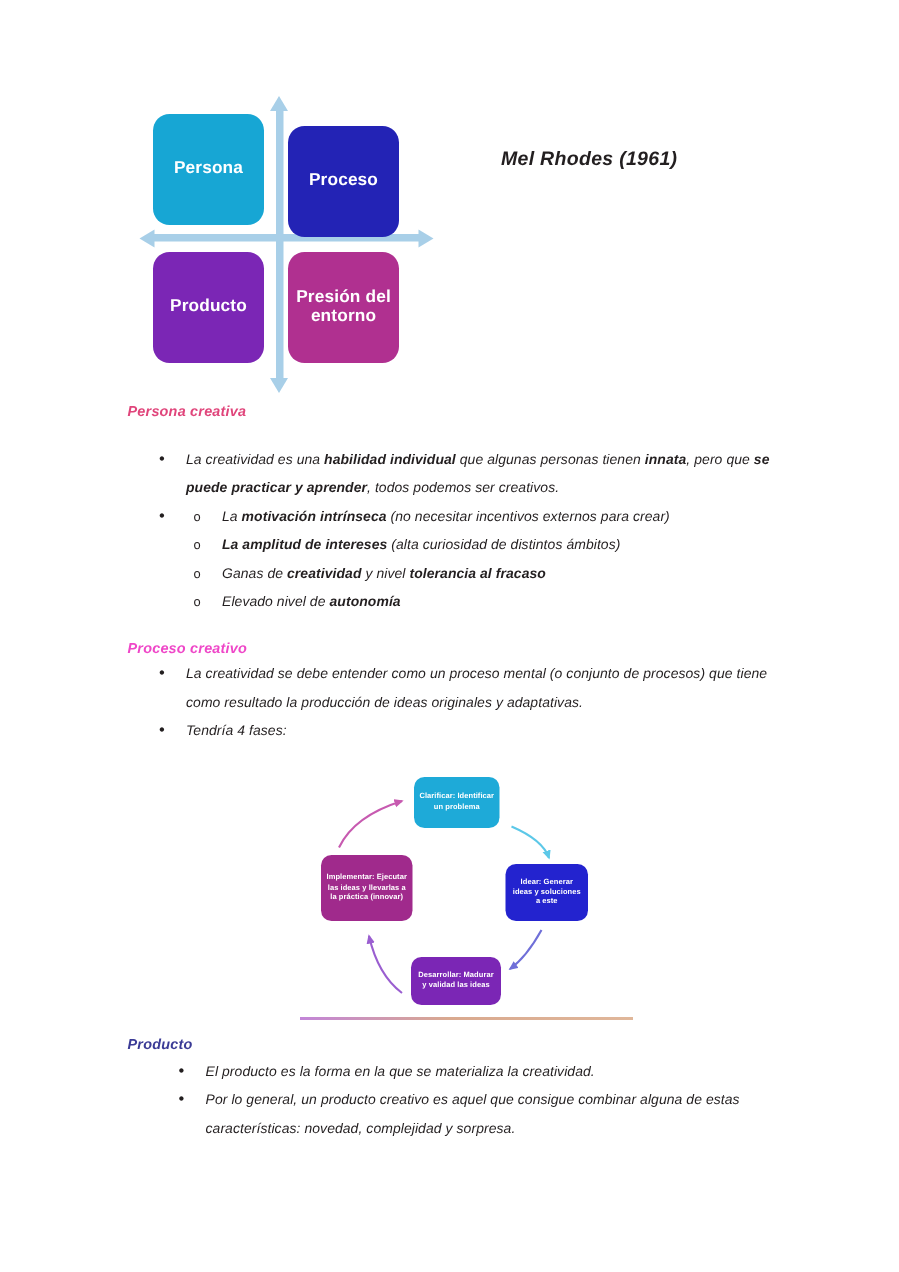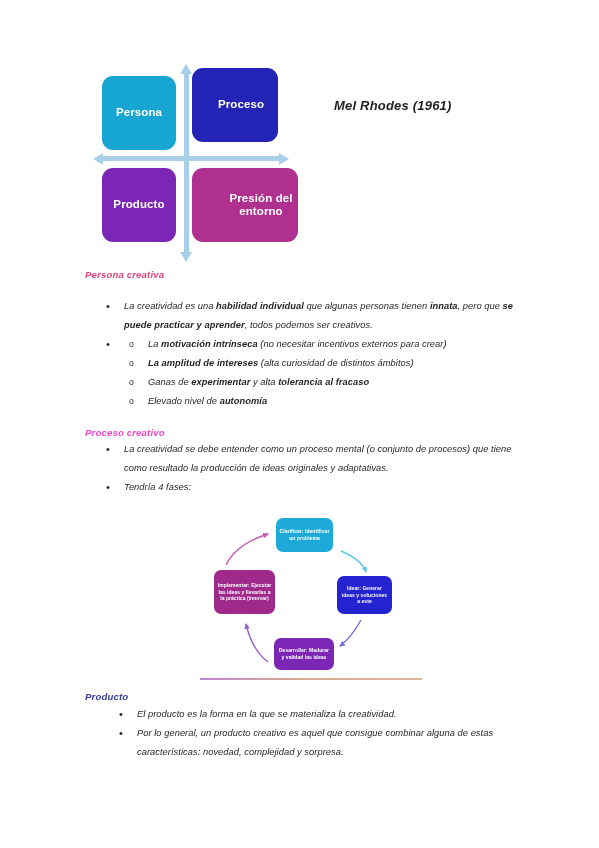--- a/index.html
+++ b/index.html
@@ -85,23 +85,23 @@
     align-items: center;
     justify-content: center;
     text-align: center;
     color: #ffffff;
     font-size: 11.5px;
     font-weight: 600;
     line-height: 13.5px;
     letter-spacing: 0.1px;
   }
   .quad-tl { left: 4px;  top: 8px;  }
-  .quad-tr { left: 94px; top: 0; padding-left: 12px;  }
+  .quad-tr { left: 94px; top: 16px;  }
   .quad-bl { left: 4px;  top: 100px; }
-  .quad-br { left: 94px; top: 100px; padding-left: 32px; }
+  .quad-br { left: 94px; top: 100px; }
 
   
   .rhodes-caption {
     position: absolute;
     left: 334px;
     top: 98px;
     font-size: 13px;
     font-style: italic;
     font-weight: bold;
     color: #231f20;
@@ -233,21 +233,21 @@
 
   <div class="rhodes-caption">Mel Rhodes (1961)</div>
 
   <div class="section-head h-persona" style="color: rgb(224, 69, 123);">Persona creativa</div>
   <div class="body-block blk-persona">
       <ul class="lvl1">
         <li><span class="bullet">•</span><span>La creatividad es una </span><span class="b">habilidad individual</span><span> que algunas personas tienen </span><span class="b">innata</span><span>, pero que </span><span class="b">se puede practicar y aprender</span><span>, todos podemos ser creativos.</span></li>
         <li><span class="bullet">•</span><ul class="lvl2">
             <li><span class="bullet-o">o</span><span>La </span><span class="b">motivación intrínseca</span><span> (no necesitar incentivos externos para crear)</span></li>
             <li><span class="bullet-o">o</span><span class="b">La amplitud de intereses</span><span> (alta curiosidad de distintos ámbitos)</span></li>
-            <li><span class="bullet-o">o</span><span>Ganas de </span><span class="b">experimentar</span><span> y alta </span><span class="b">tolerancia al fracaso</span></li>
+            <li><span class="bullet-o">o</span><span>Ganas de </span><span class="b">creatividad</span><span> y nivel </span><span class="b">tolerancia al fracaso</span></li>
             <li><span class="bullet-o">o</span><span>Elevado nivel de </span><span class="b">autonomía</span></li>
           </ul></li>
       </ul>
     </div>
 
   <div class="section-head h-proceso" style="color: rgb(239, 71, 200);">Proceso creativo</div>
   <div class="body-block blk-proceso">
       <ul class="lvl1">
         <li><span class="bullet">•</span><span>La creatividad se debe entender como un proceso mental (o conjunto de procesos) que tiene como resultado la producción de ideas originales y adaptativas.</span></li>
         <li><span class="bullet">•</span><span>Tendría 4 fases:</span></li>

